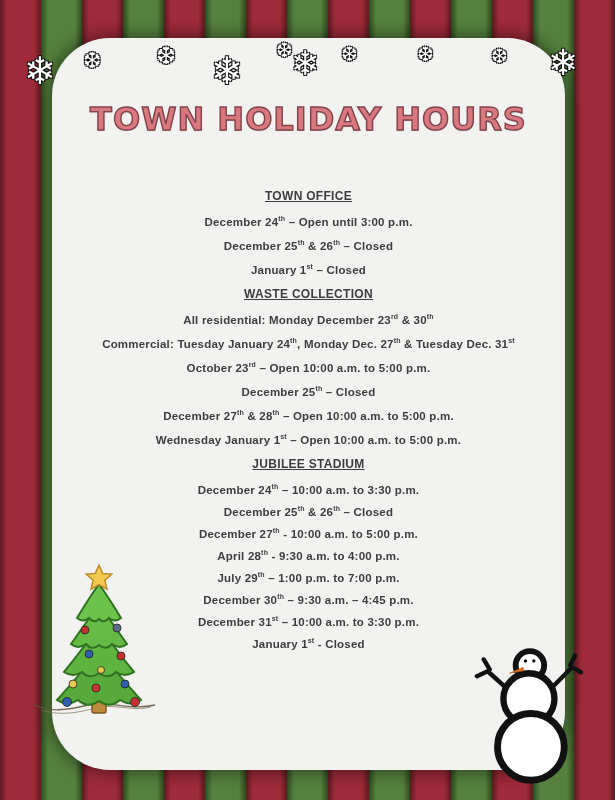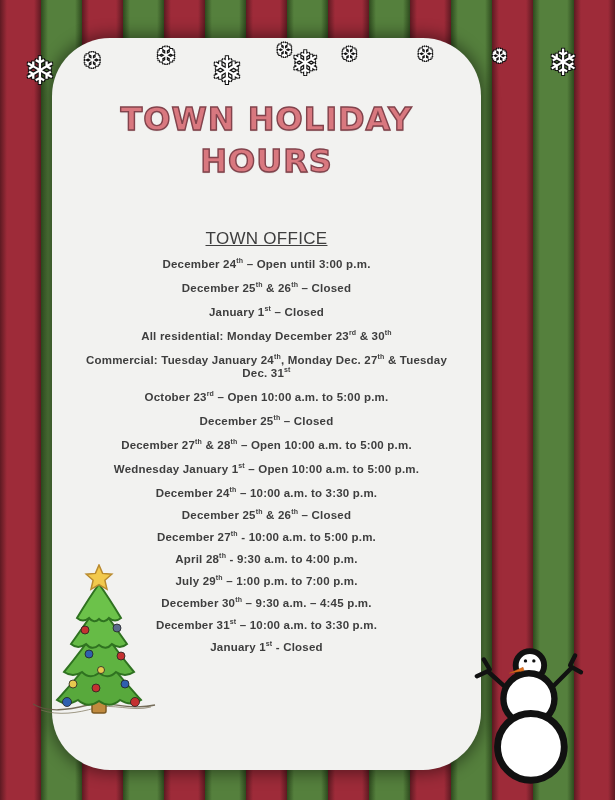--- a/index.html
+++ b/index.html
@@ -18,39 +18,39 @@
       var(--stripe_red_dark) 0px,
       var(--stripe_red) 7px,
       var(--stripe_red) 34px,
       var(--stripe_red_dark) 41px,
       var(--stripe_green_dark) 41px,
       var(--stripe_green) 48px,
       var(--stripe_green) 75px,
       var(--stripe_green_dark) 82px);
   }
   .card{
-    position:absolute;left:52px;top:38px;width:429px;height:732px;
+    position:absolute;left:52px;top:38px;width:513px;height:732px;
     background:var(--card_bg);
     border-radius:58px;
     box-shadow:0 0 16px 3px rgba(0,0,0,0.45);
     text-align:center;
     color:var(--text);
   }
   .title{
     margin:60px 10px 50px;
     font-family:"DejaVu Sans","Liberation Sans",sans-serif;
     font-size:32px;line-height:42px;font-weight:bold;letter-spacing:1px;
     color:var(--title_fill);
     -webkit-text-stroke:1.4px var(--title_outline);
     text-shadow:0 1px 1px rgba(60,20,25,0.35);
   }
   .sections{padding:0 20px;}
   .section{margin-bottom:9px;}
   .heading{
-    font-size:17px;font-weight:normal;line-height:13px;margin-bottom:13px;
+    font-size:12px;font-weight:bold;line-height:13px;margin-bottom:13px;
     text-decoration:underline;letter-spacing:0.3px;
   }
   .line{font-size:11.5px;font-weight:bold;line-height:13px;margin-bottom:11px;letter-spacing:0.2px;}
   .section:last-child .line{margin-bottom:9px;}
   .line sup{font-size:7px;line-height:0;vertical-align:super;}
   .flakes{position:absolute;inset:0;pointer-events:none;}
   .flake{
     position:absolute;color:#fff;line-height:1;
     text-shadow:-1px -1px 0 #111,1px -1px 0 #111,-1px 1px 0 #111,1px 1px 0 #111;
   }
@@ -66,30 +66,32 @@
   <div class="card">
     <h1 class="title">TOWN HOLIDAY HOURS</h1>
     <div class="sections">
         <div class="section">
           <div class="heading">TOWN OFFICE</div>
           <div class="line"><span>December 24</span><sup>th</sup><span> – Open until 3:00 p.m.</span></div>
           <div class="line"><span>December 25</span><sup>th</sup><span> &amp; 26</span><sup>th</sup><span> – Closed</span></div>
           <div class="line"><span>January 1</span><sup>st</sup><span> – Closed</span></div>
         </div>
         <div class="section">
+          <div class="heading">WASTE COLLECTION</div>
           <div class="line"><span>All residential: Monday December 23</span><sup>rd</sup><span> &amp; 30</span><sup>th</sup></div>
           <div class="line"><span>Commercial: Tuesday January 24</span><sup>th</sup><span>, Monday Dec. 27</span><sup>th</sup><span> &amp; Tuesday Dec. 31</span><sup>st</sup></div>
         </div>
         <div class="section">
           <div class="line"><span>October 23</span><sup>rd</sup><span> – Open 10:00 a.m. to 5:00 p.m.</span></div>
           <div class="line"><span>December 25</span><sup>th</sup><span> – Closed</span></div>
           <div class="line"><span>December 27</span><sup>th</sup><span> &amp; 28</span><sup>th</sup><span> – Open 10:00 a.m. to 5:00 p.m.</span></div>
           <div class="line"><span>Wednesday January 1</span><sup>st</sup><span> – Open 10:00 a.m. to 5:00 p.m.</span></div>
         </div>
         <div class="section">
+          <div class="heading">JUBILEE STADIUM</div>
           <div class="line"><span>December 24</span><sup>th</sup><span> – 10:00 a.m. to 3:30 p.m.</span></div>
           <div class="line"><span>December 25</span><sup>th</sup><span> &amp; 26</span><sup>th</sup><span> – Closed</span></div>
           <div class="line"><span>December 27</span><sup>th</sup><span> - 10:00 a.m. to 5:00 p.m.</span></div>
           <div class="line"><span>April 28</span><sup>th</sup><span> - 9:30 a.m. to 4:00 p.m.</span></div>
           <div class="line"><span>July 29</span><sup>th</sup><span> – 1:00 p.m. to 7:00 p.m.</span></div>
           <div class="line"><span>December 30</span><sup>th</sup><span> – 9:30 a.m. – 4:45 p.m.</span></div>
           <div class="line"><span>December 31</span><sup>st</sup><span> – 10:00 a.m. to 3:30 p.m.</span></div>
           <div class="line"><span>January 1</span><sup>st</sup><span> - Closed</span></div>
         </div>
       </div>

